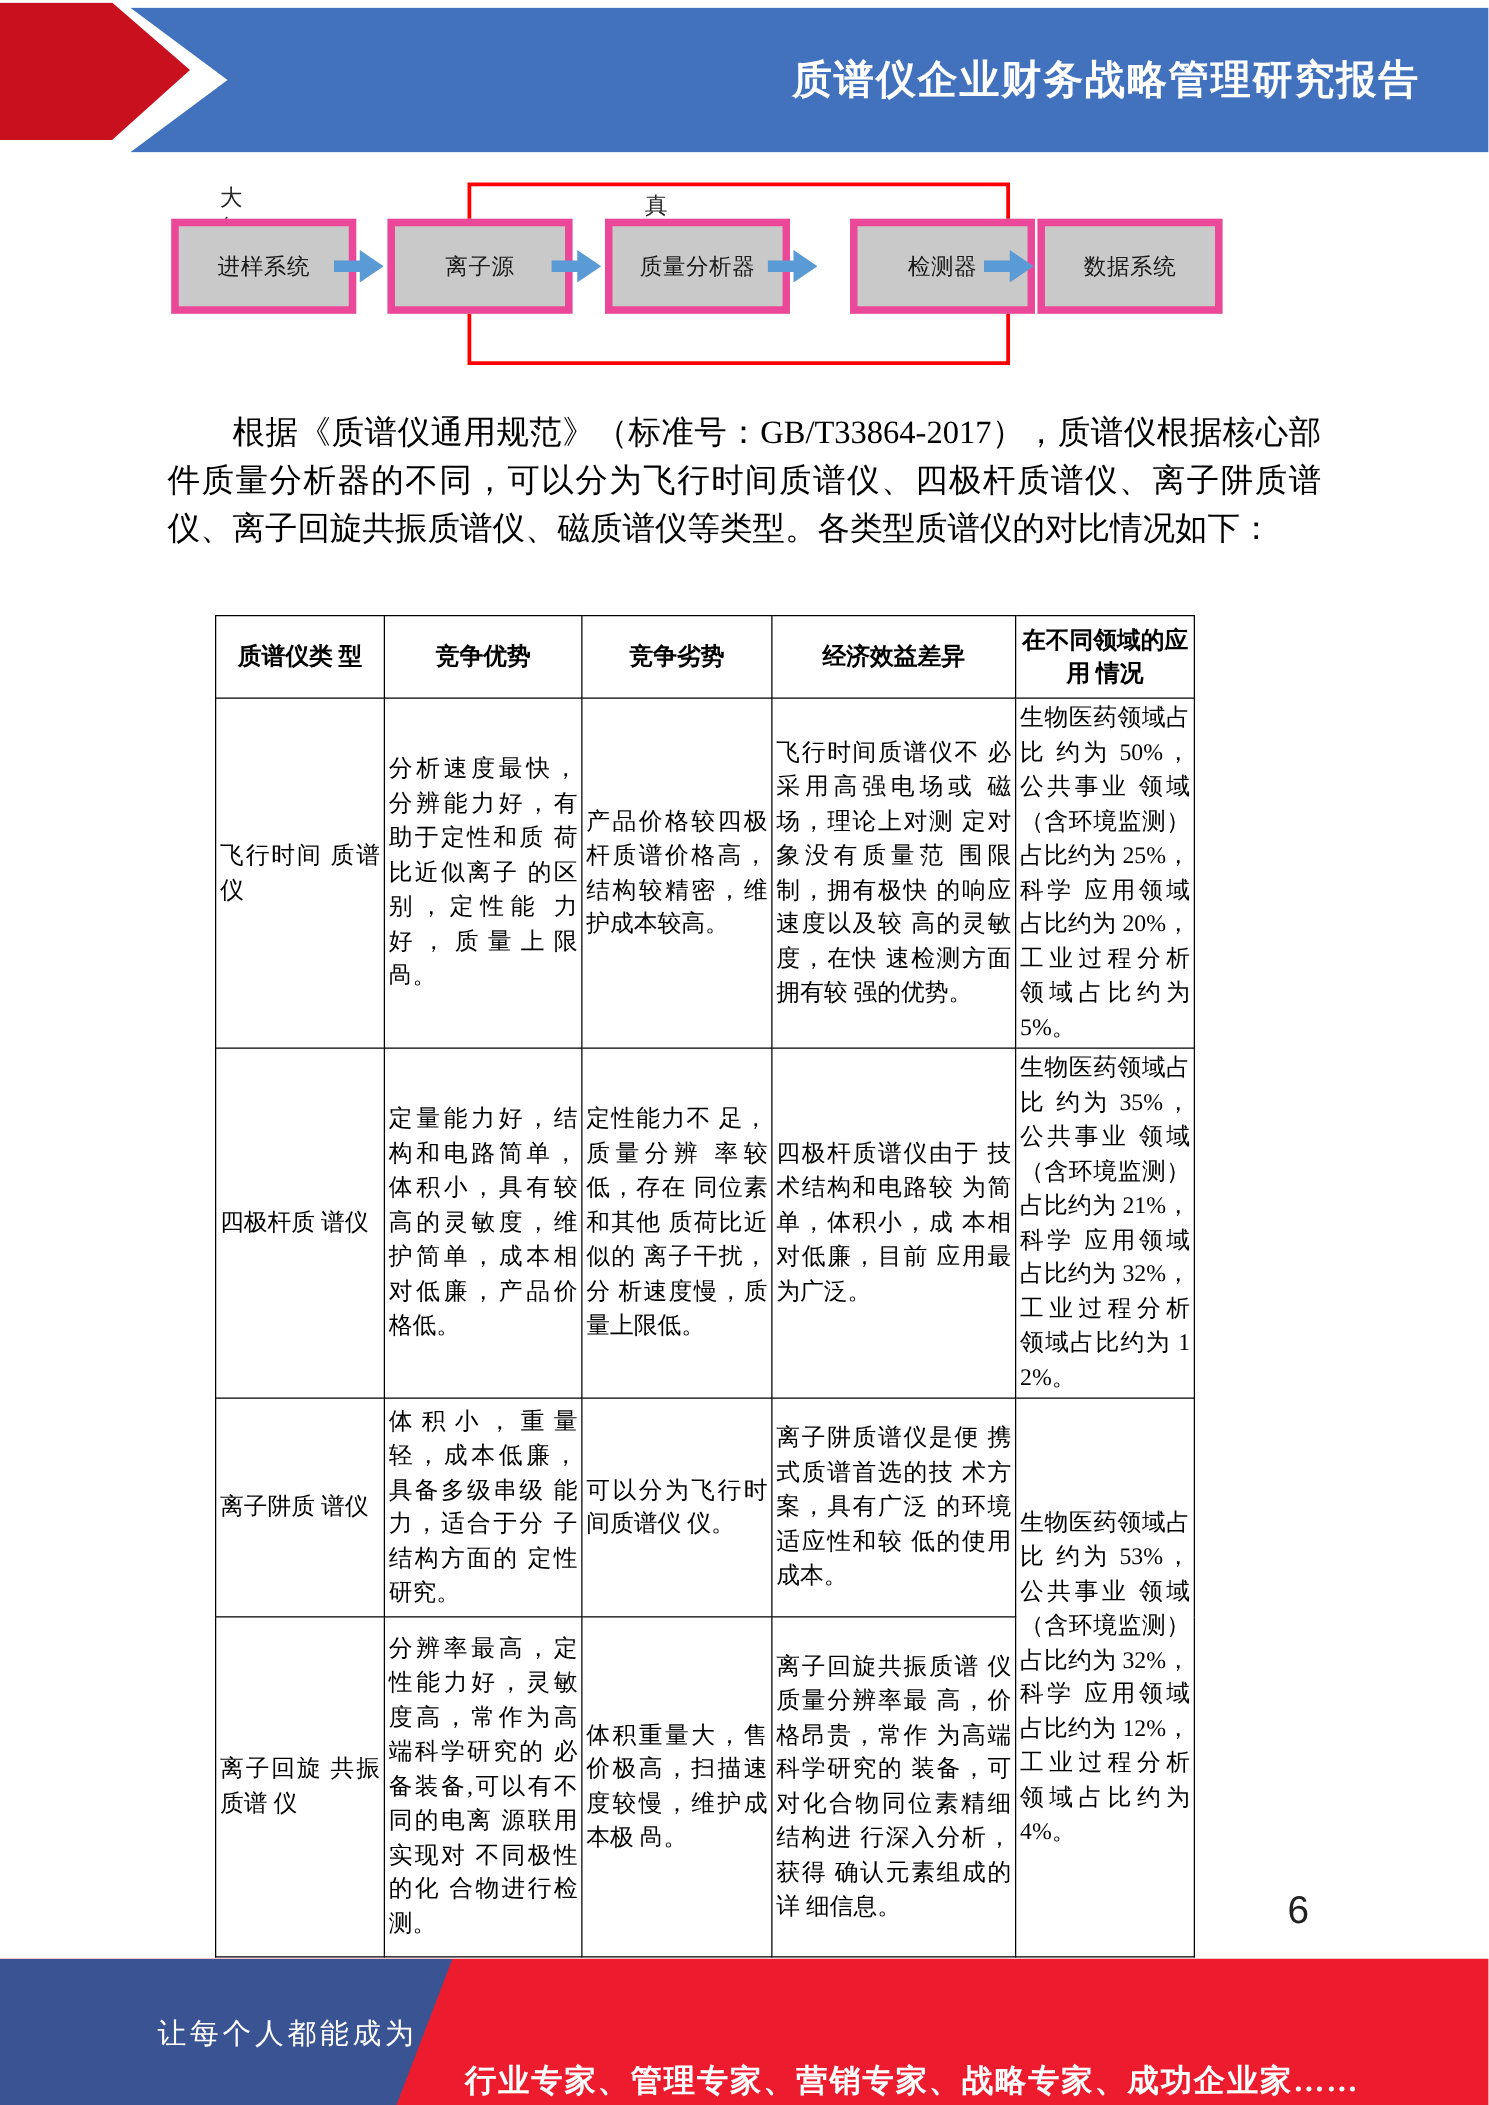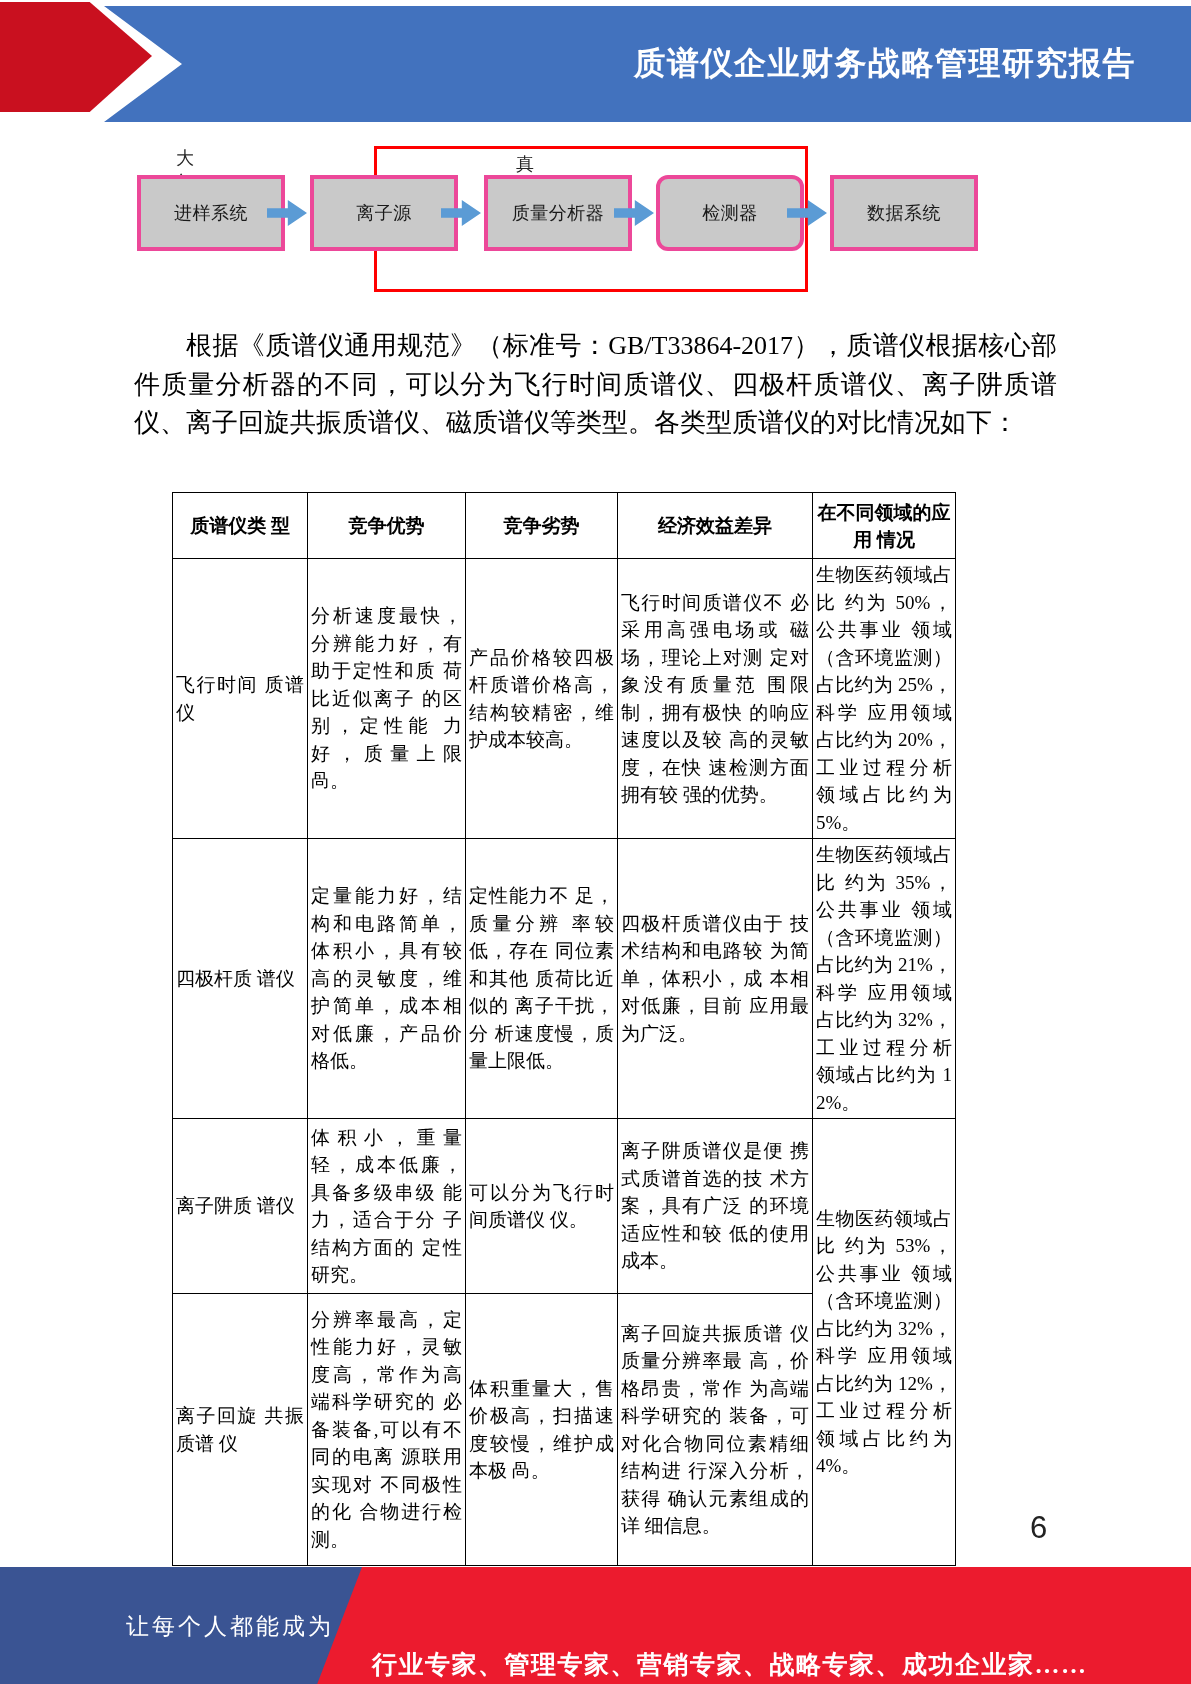--- a/index.html
+++ b/index.html
@@ -24,21 +24,21 @@
     position:absolute; left:0; top:2px; width:152px; height:110px;
     background:#C9101F;
     clip-path:polygon(0 0, 59% 0, 100% 49%, 59% 100%, 0 100%);
   }
 
   
   .diagram { position:absolute; left:0; top:0; }
   .vacuum-rect { position:absolute; left:374px; top:146px; width:428px; height:140px; border:3px solid #FF0000; }
   .diag-label { position:absolute; font-size:18px; color:#262626; letter-spacing:1px; }
   .diag-box {
-    position:absolute; width:148px; height:76px; background:#C9C9C9; border:4px solid #ec4899;
+    position:absolute; width:148px; height:76px; background:#C9C9C9; border:6px solid #ec4899;
     display:flex; align-items:center; justify-content:center; font-size:18px; color:#1a1a1a;
     box-sizing:border-box; letter-spacing:0.5px;
   }
   .flow-arrow {
     position:absolute; width:40px; height:26px; background:#5B9BD5;
     clip-path:polygon(0 32%, 52% 32%, 52% 0, 100% 50%, 52% 100%, 52% 68%, 0 68%);
   }
 
   
   .para {
@@ -94,21 +94,21 @@
   <div class="banner-chevron"></div>
 
   <div class="diagram">
     <div class="vacuum-rect"></div>
     <div class="diag-label" style="left:176px; top:146px;">大气压</div>
     <div class="diag-label" style="left:516px; top:152px;">真空系统</div>
 
     <div class="diag-box" style="left:137px; top:175px;">进样系统</div>
     <div class="diag-box" style="left:310px; top:175px;text-align:right;">离子源</div>
     <div class="diag-box" style="left:484px; top:175px;">质量分析器</div>
-    <div class="diag-box" style="left:656px; top:175px;border-radius:12px;">检测器</div>
+    <div class="diag-box" style="left:680px; top:175px;">检测器</div>
     <div class="diag-box" style="left:830px; top:175px;">数据系统</div>
 
     <div class="flow-arrow" style="left:267px; top:200px;"></div>
     <div class="flow-arrow" style="left:441px; top:200px;"></div>
     <div class="flow-arrow" style="left:614px; top:200px;"></div>
     <div class="flow-arrow" style="left:787px; top:200px;"></div>
   </div>
 
   <div class="para">根据《质谱仪通用规范》（标准号：GB/T33864-2017），质谱仪根据核心部件质量分析器的不同，可以分为飞行时间质谱仪、四极杆质谱仪、离子阱质谱仪、离子回旋共振质谱仪、磁质谱仪等类型。各类型质谱仪的对比情况如下：</div>
 

